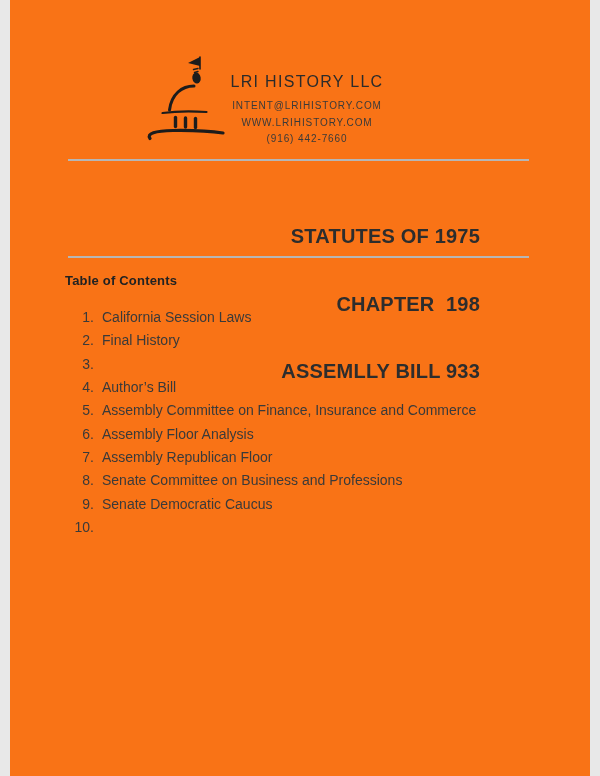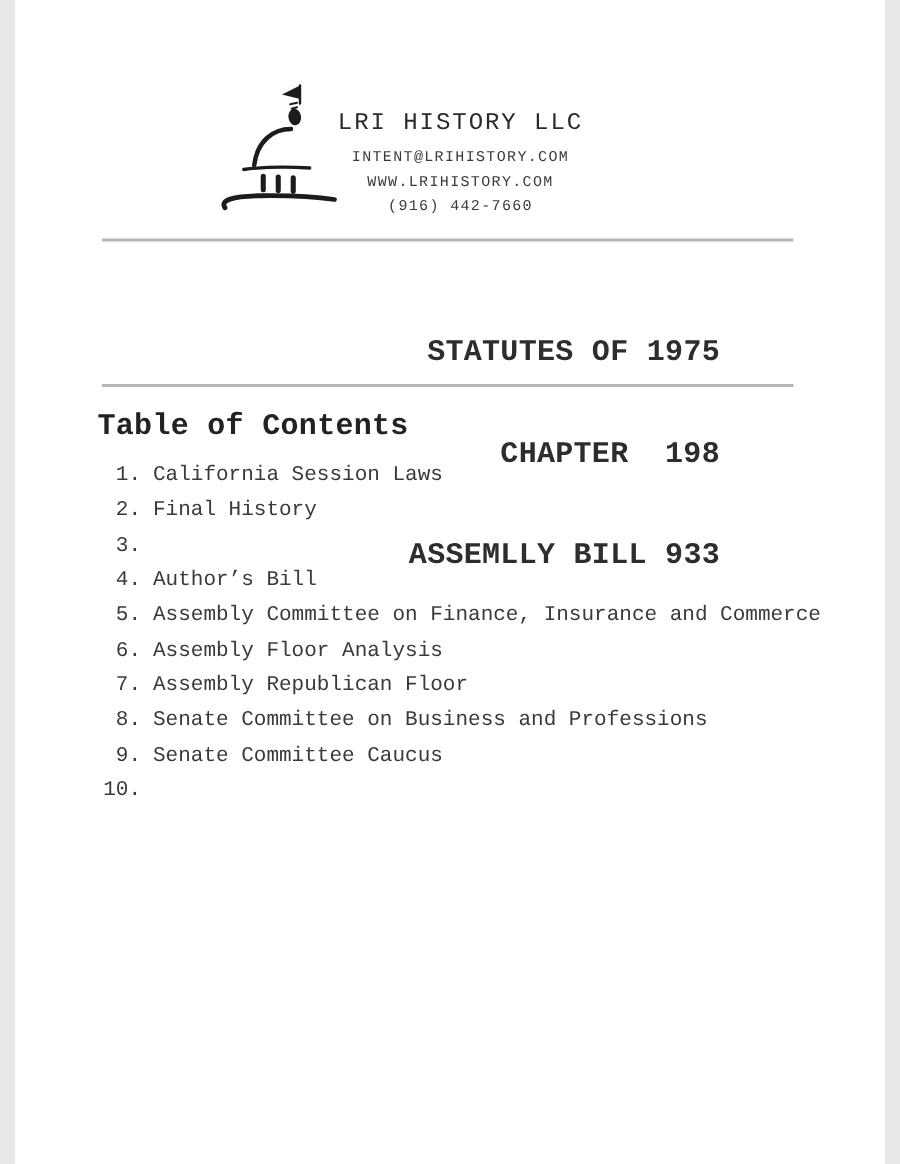--- a/index.html
+++ b/index.html
@@ -1,21 +1,21 @@
 <!DOCTYPE html>
 <html><head>
 <meta charset="utf-8">
 <style>
   html,body{margin:0;padding:0;background:#e8e8e8;}
   .page{
     position:relative;
     width:580px;height:776px;
     margin:0 auto;
-    background:#ffffff;
-    font-family:Liberation Mono, monospace;
+    background:#f97316;
+    font-family:Liberation Sans, sans-serif;
     overflow:hidden;
   }
   
   .logo{position:absolute;left:133px;top:55px;width:94px;height:86px;}
   .logo svg{width:100%;height:100%;}
   
   .letterhead{position:absolute;left:187px;top:72px;width:220px;text-align:center;}
   .company{
     font-size:16px;letter-spacing:1.3px;color:#2b2b2b;
     line-height:20px;margin-bottom:6px;white-space:nowrap;
@@ -31,21 +31,21 @@
   
   .ref{
     position:absolute;right:110px;top:180px;
     text-align:right;font-weight:bold;font-size:20px;
     line-height:22.5px;color:#2d2d2d;letter-spacing:0.2px;
     white-space:pre;
   }
   
   .toc-title{
     position:absolute;left:55px;top:273px;
-    font-weight:bold;font-size:20px;color:#222222;letter-spacing:0.2px;
+    font-weight:bold;font-size:13px;color:#222222;letter-spacing:0.2px;
   }
   .toc{
     position:absolute;left:55px;top:306px;width:480px;
     font-size:14px;color:#3a3a3a;
   }
   .toc-row{display:flex;height:23.35px;line-height:23.35px;}
   .toc-num{width:29px;text-align:right;flex:0 0 29px;}
   .toc-label{margin-left:8px;white-space:nowrap;}
 </style>
 </head>
@@ -121,20 +121,20 @@
     <div class="toc-row">
       <span class="toc-num">7.</span>
       <span class="toc-label">Assembly Republican Floor</span>
     </div>
     <div class="toc-row">
       <span class="toc-num">8.</span>
       <span class="toc-label">Senate Committee on Business and Professions</span>
     </div>
     <div class="toc-row">
       <span class="toc-num">9.</span>
-      <span class="toc-label">Senate Committee Caucus</span>
+      <span class="toc-label">Senate Democratic Caucus</span>
     </div>
     <div class="toc-row">
       <span class="toc-num">10.</span>
     </div>
   </div>
 
 </div>
 
 </body></html>

